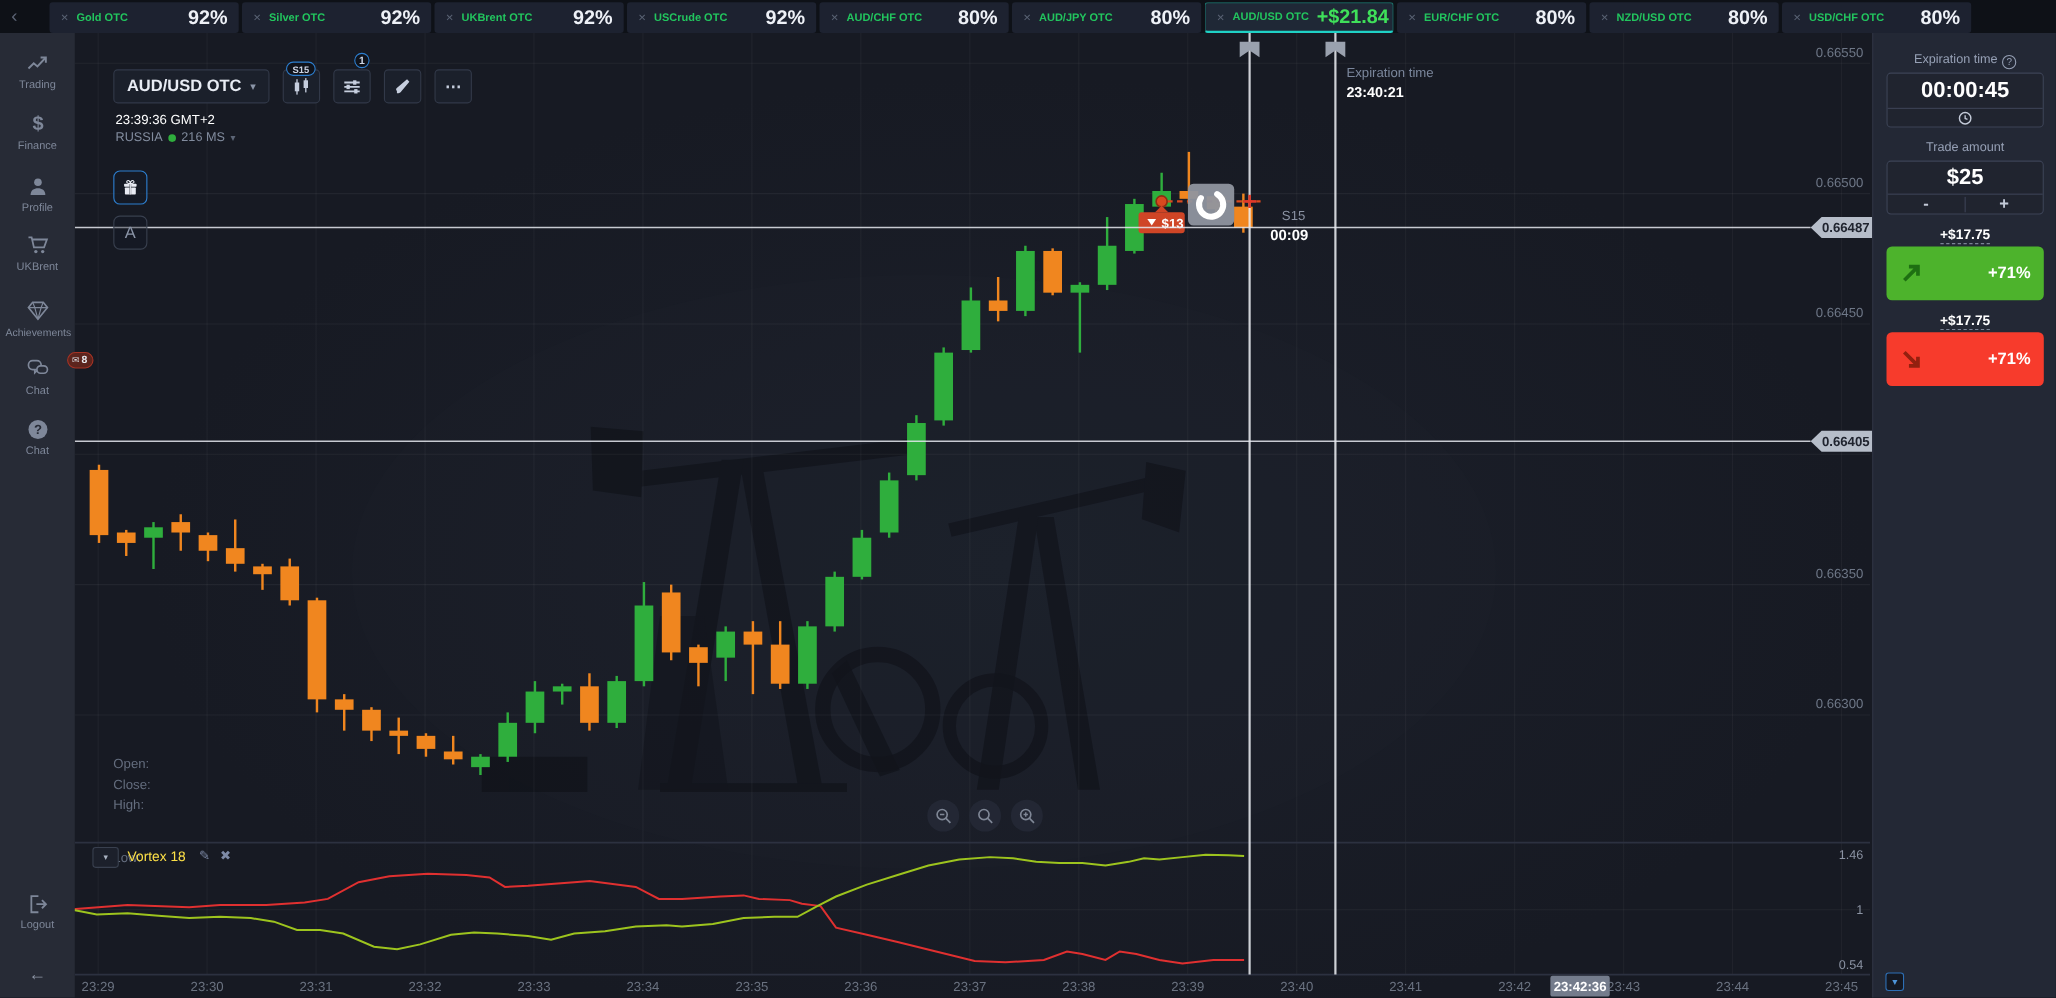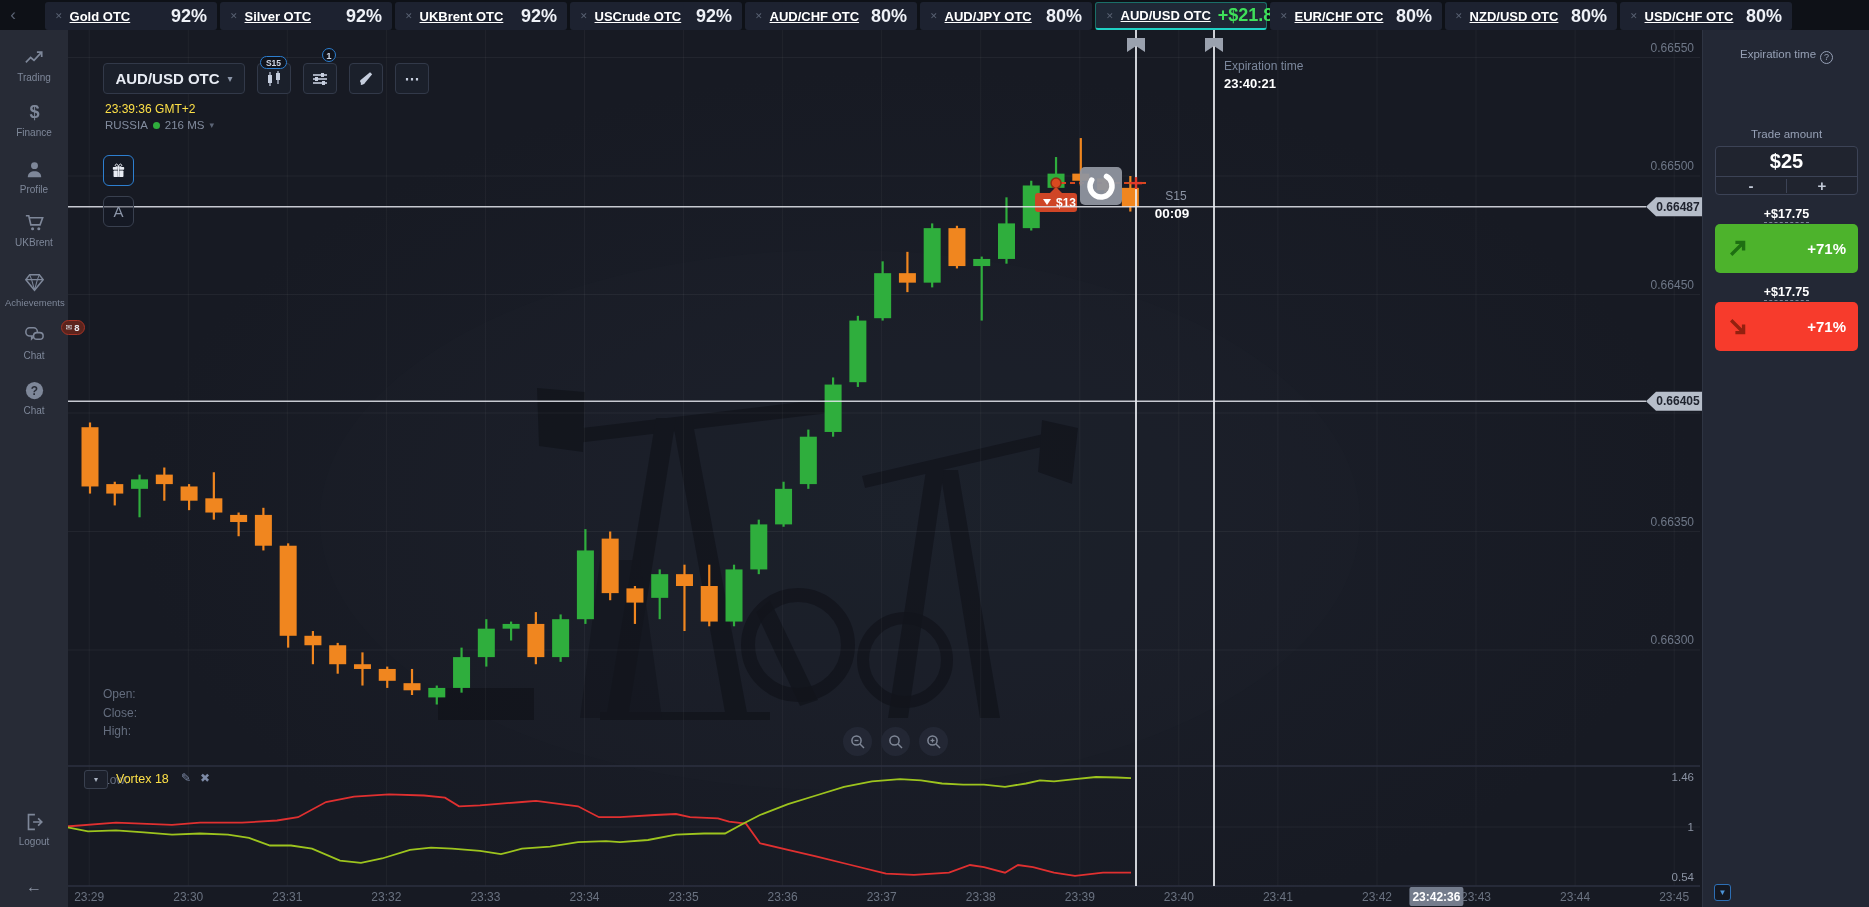--- a/index.html
+++ b/index.html
@@ -7,21 +7,21 @@
     font-family:"Liberation Sans", sans-serif; -webkit-font-smoothing:antialiased; }
   #app { position:relative; width:1869px; height:907px; background:#171a23; }
 
   
   #top-bar { position:absolute; left:0; top:0; width:1869px; height:30px; background:#0e1117; z-index:6; }
   .back-chevron { position:absolute; left:4px; top:4px; width:18px; height:22px; color:#5b6374;
     font-size:17px; line-height:22px; text-align:center; cursor:pointer; }
   .tab { position:absolute; top:2px; height:28px; width:172px; background:#1d2230; border-radius:3px;
     display:flex; align-items:center; padding:0 10px; gap:7px; cursor:pointer; }
   .tab .tclose { color:#596273; font-size:9px; flex:0 0 auto; }
-  .tab .tname { color:#ffffff; font-size:13px; font-weight:bold; white-space:nowrap;text-decoration:underline; }
+  .tab .tname { color:#22c55e; font-size:10px; font-weight:bold; white-space:nowrap; }
   .tab .tval { margin-left:auto; color:#eef1f7; font-size:18px; font-weight:bold; }
   .tab.active { background:#1f2836; border:1px solid #1a6f68; border-bottom:2px solid #1fd1c5; }
   .tab.active .tval { color:#3fe05a; }
 
   
   #sidebar { position:absolute; left:0; top:30px; width:68px; height:877px; background:#272b36; z-index:6; }
   .side-item { position:absolute; left:0; width:68px; display:flex; flex-direction:column; align-items:center;
     gap:3px; cursor:pointer; }
   .side-item .lbl { color:#7e8799; font-size:10px; text-align:center; width:58px; }
   .side-item svg { display:block; }
@@ -33,21 +33,21 @@
   
   .hdr-btn { position:absolute; background:#1b202b; border:1px solid #323949; border-radius:4px; z-index:7;
     display:flex; align-items:center; justify-content:center; cursor:pointer; }
   #pair-btn { left:103px; top:63px; width:142px; height:31px; gap:8px; }
   #pair-btn .pname { color:#e8ecf4; font-size:15px; font-weight:bold; }
   #pair-btn .caret { color:#8b95a8; font-size:10px; }
   .mini-badge { position:absolute; background:#10131b; border:1px solid #2d7fd0; color:#cdd5e4; z-index:8;
     display:flex; align-items:center; justify-content:center; font-weight:bold; }
   #tf-badge { left:260px; top:56px; width:27px; height:13px; border-radius:7px; font-size:8.5px; }
   #ind-badge { left:322px; top:48px; width:14px; height:14px; border-radius:50%; font-size:9.5px; }
-  #clock-line { position:absolute; left:105px; top:102px; color:#fde047; font-size:12px; z-index:7; }
+  #clock-line { position:absolute; left:105px; top:102px; color:#ffffff; font-size:12px; z-index:7; }
   #server-line { position:absolute; left:105px; top:119px; font-size:11.5px; color:#828c9e; z-index:7;
     display:flex; align-items:center; gap:5px; }
   #server-line .dot { width:7px; height:7px; border-radius:50%; background:#2fae3d; display:inline-block; }
   #server-line .scaret { color:#5c6576; font-size:9px; }
   #gift-btn { left:103px; top:155px; width:31px; height:31px; border:1.5px solid #2d7fd0; border-radius:6px;
     background:rgba(20,26,38,.6); }
   #a-btn { left:103px; top:196px; width:31px; height:31px; border:1px solid #39404f; border-radius:6px;
     background:rgba(20,26,38,.4); color:#8b95a8; font-size:15px; }
 
   
@@ -511,20 +511,30 @@
 
   <div id="vortex-collapse">▾</div>
   <div id="vortex-name">Vortex 18</div>
   <div class="vortex-icon" style="left:181px;">✎</div>
   <div class="vortex-icon" style="left:200px;">✖</div>
 
   <div id="panel">
     <div class="p-label" style="top:18px;">
       <span>Expiration time</span><span class="q-icon">?</span>
     </div>
+    <div class="p-box" style="top:36px;height:50px;">
+      <div class="big" style="line-height:31px;">00:00:45</div>
+      <div class="divh"></div>
+      <div class="p-row" style="height:17px;">
+        <svg width="13" height="13" viewBox="0 0 14 14">
+          <circle cx="7" cy="7" r="5.6" fill="none" stroke="#c3cad8" stroke-width="1.4"></circle>
+          <path d="M7 4v3.2L9.3 8" fill="none" stroke="#c3cad8" stroke-width="1.3"></path>
+        </svg>
+      </div>
+    </div>
     <div class="p-label" style="top:98px;">Trade amount</div>
     <div class="p-box" style="top:116px;height:49px;">
       <div class="big" style="line-height:29px;">$25</div>
       <div class="divh"></div>
       <div class="p-row" style="height:18px;">
         <div class="half">-</div>
         <div class="vdiv"></div>
         <div class="half">+</div>
       </div>
     </div>

